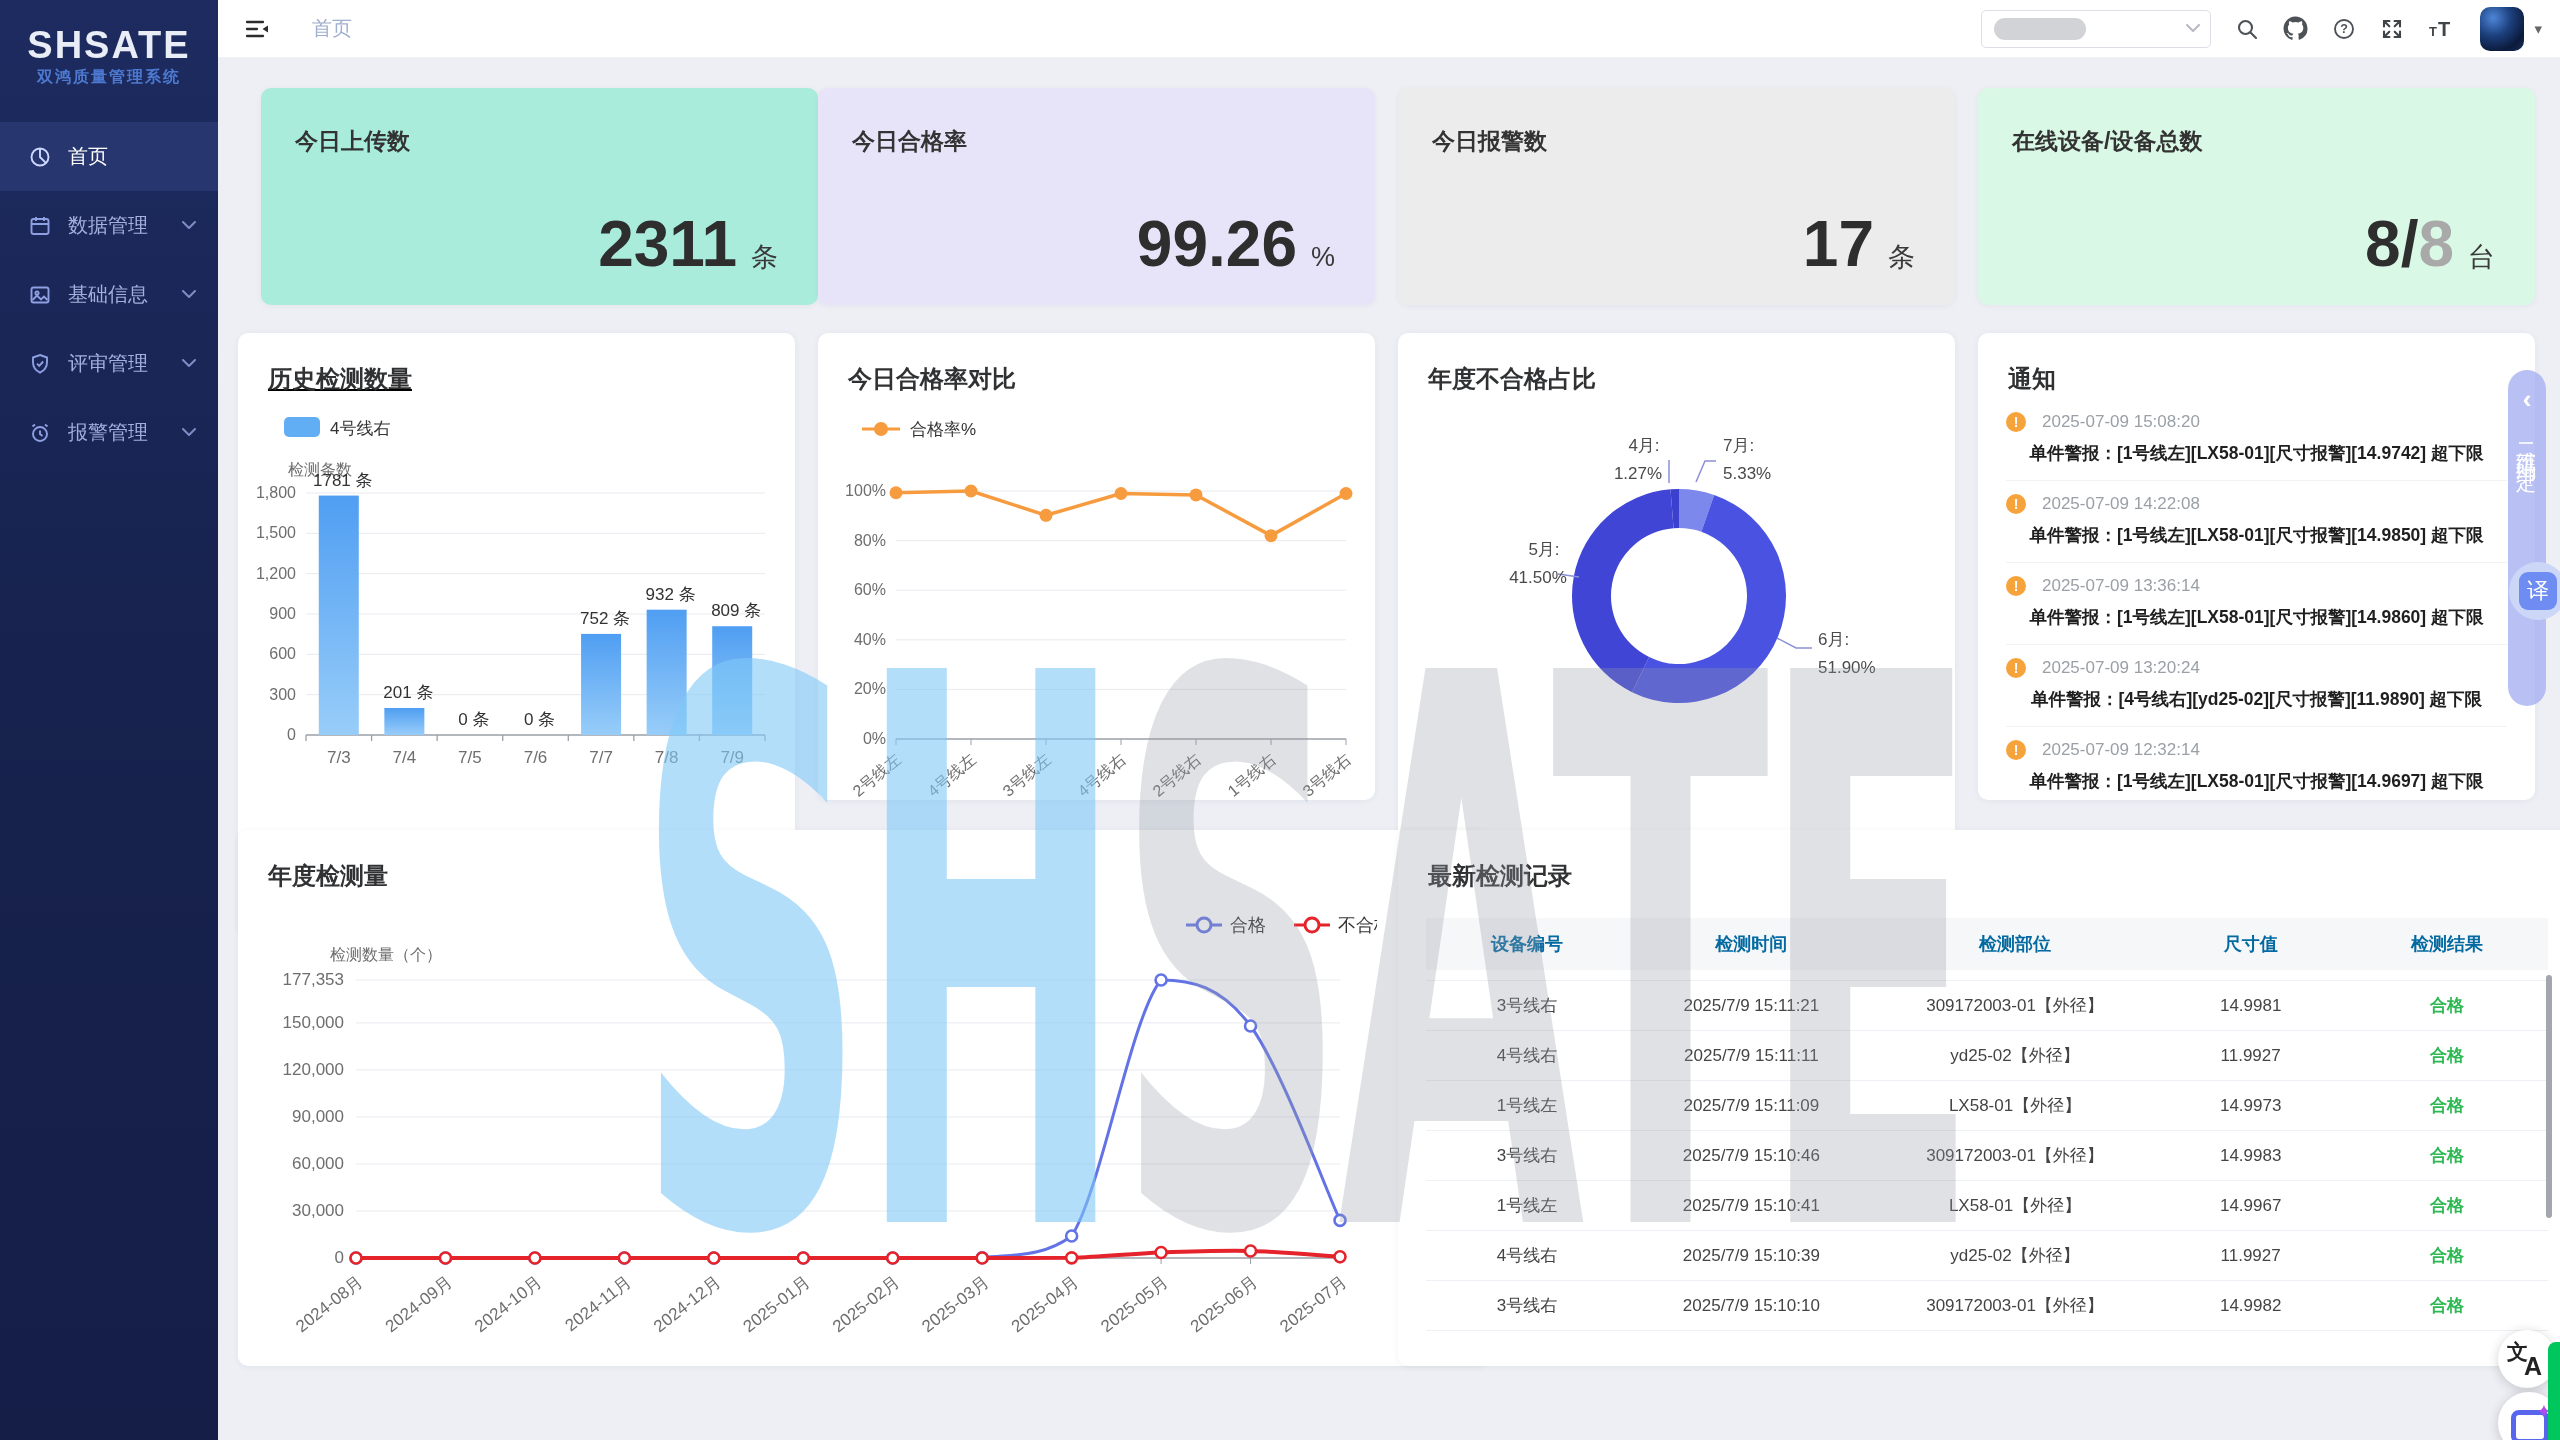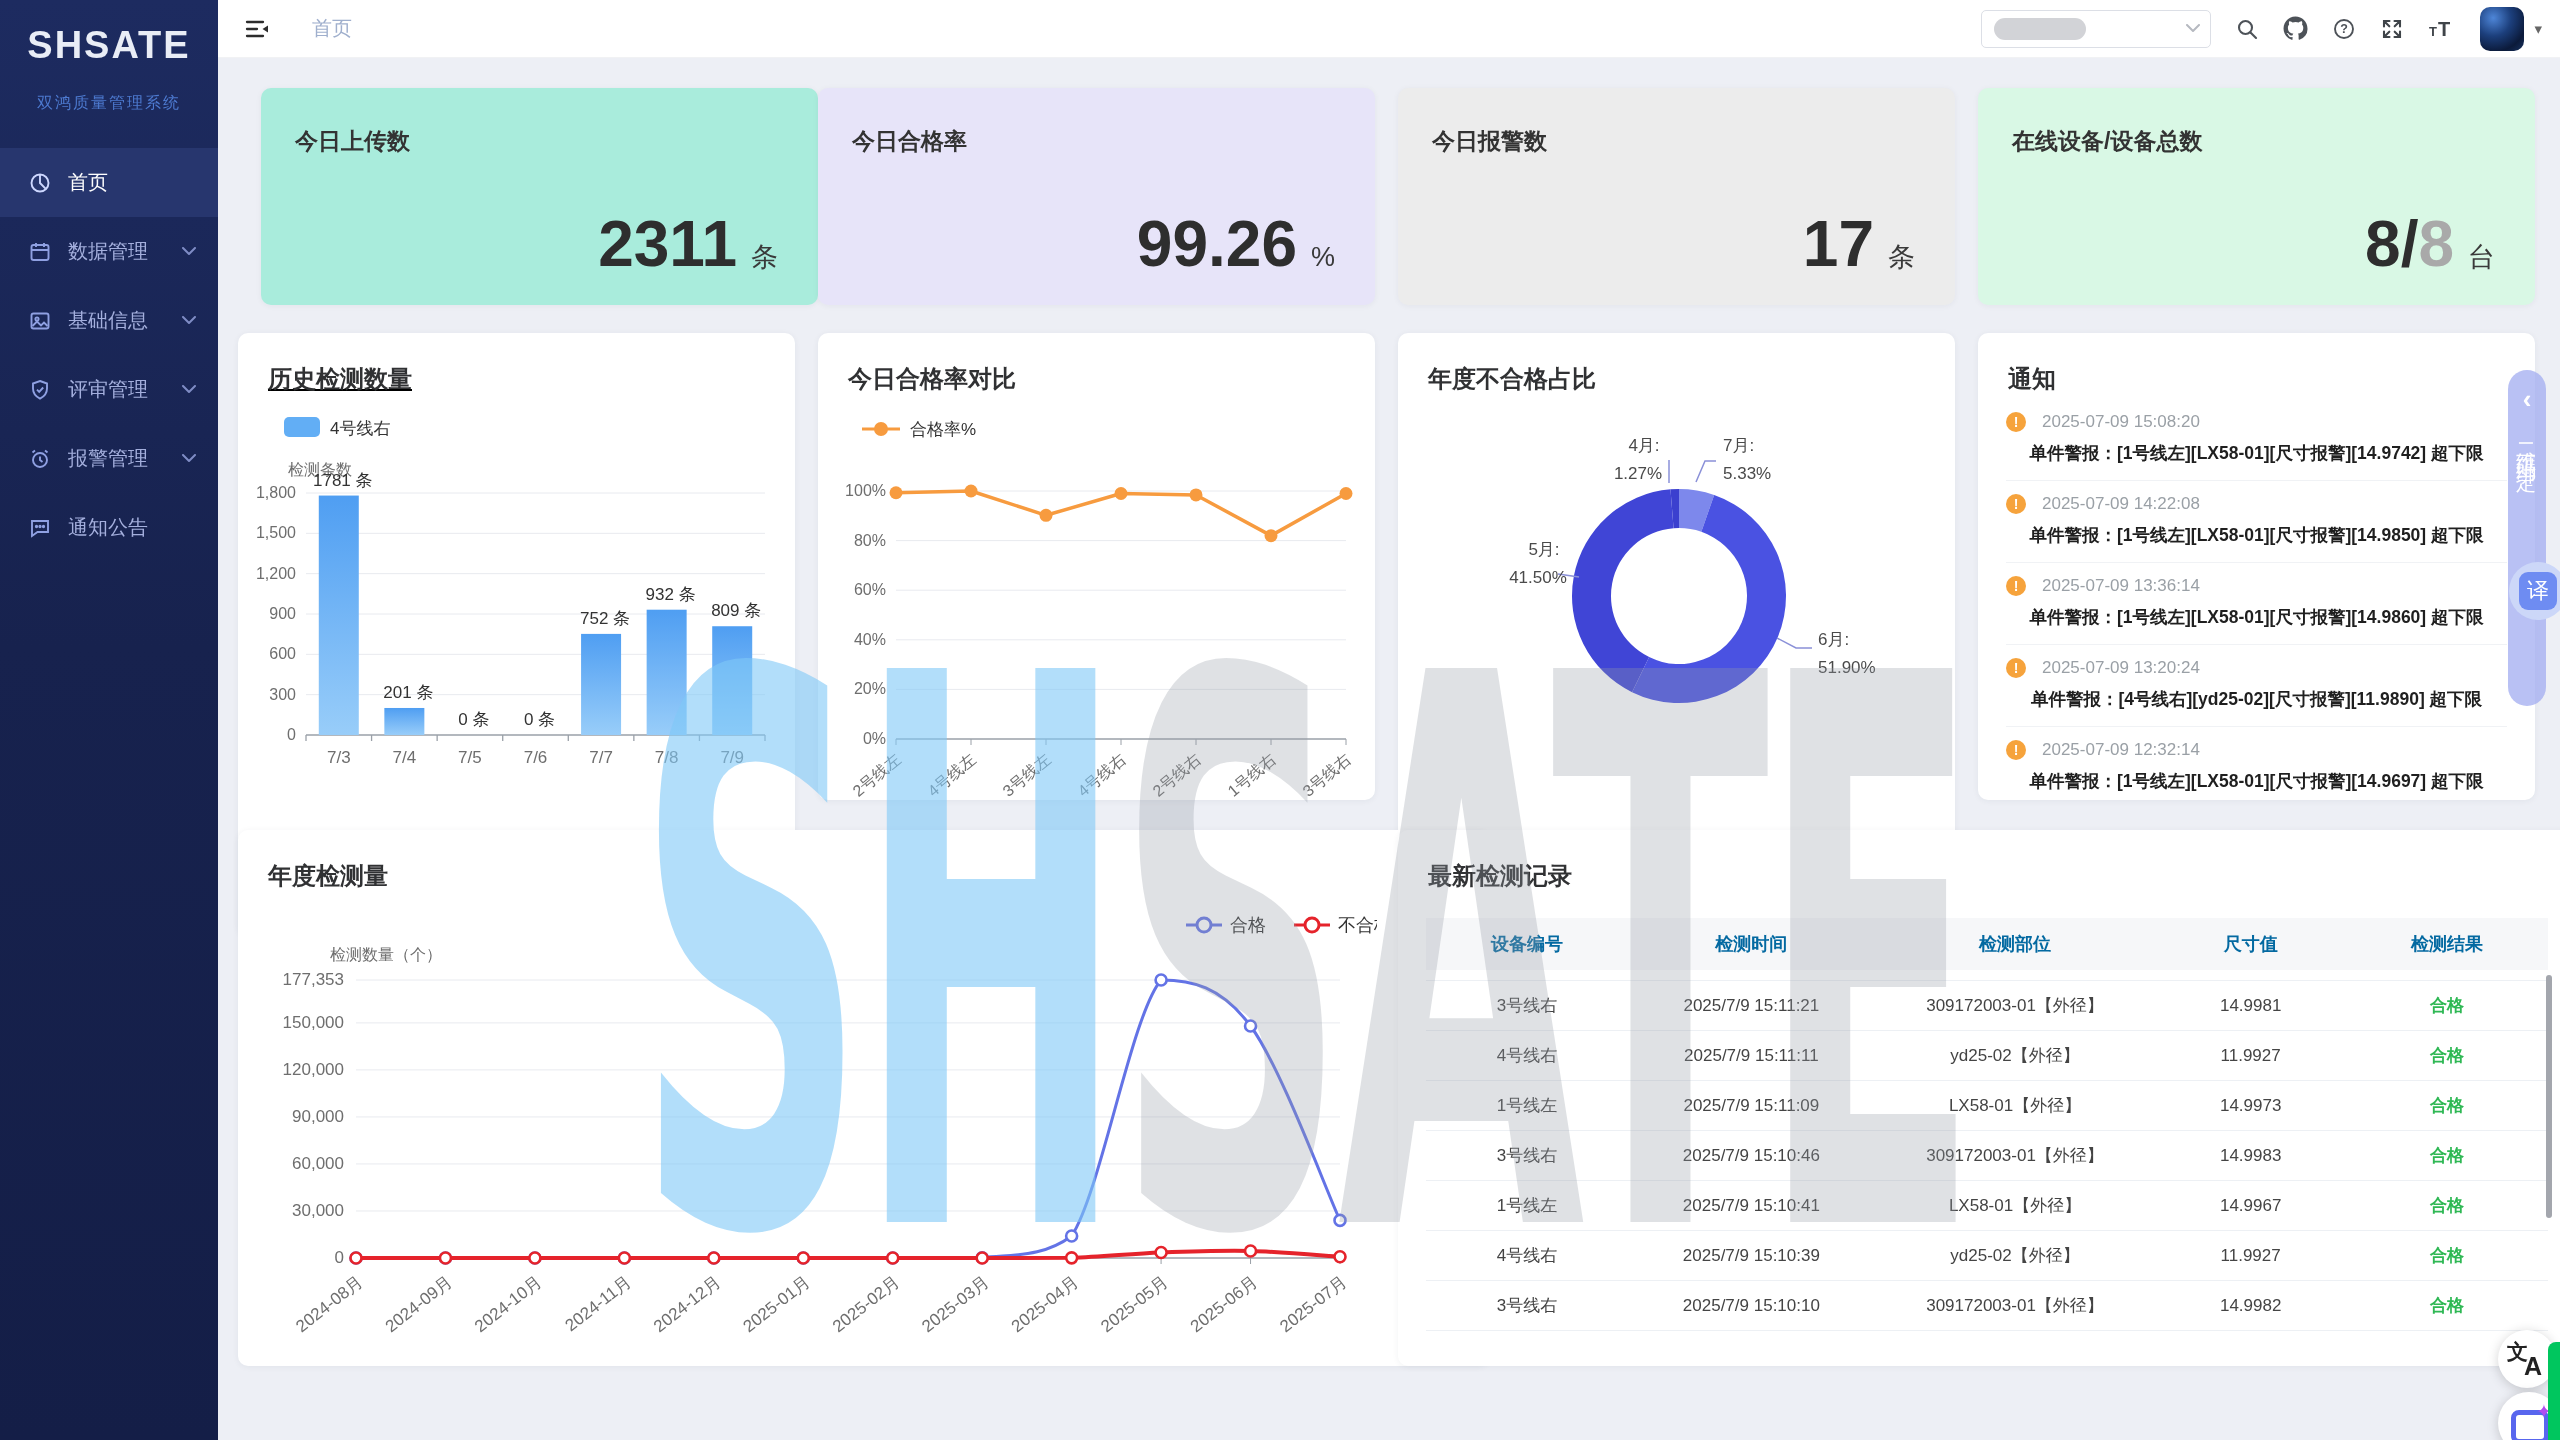--- a/index.html
+++ b/index.html
@@ -3,21 +3,21 @@
 <meta charset="utf-8">
 <style>
   html,body{margin:0;padding:0;background:#dfe2ea;}
   .app{position:relative;width:2560px;height:1440px;overflow:hidden;background:#edeff5;
        font-family:"Liberation Sans","DejaVu Sans",sans-serif;}
   
   .sidebar{position:absolute;left:0;top:0;width:218px;height:1440px;z-index:30;
            background:linear-gradient(180deg,#1d2b60 0%,#17224e 45%,#141e47 100%);}
   .logo-wrap{padding-top:24px;text-align:center;}
   .logo-main{font-size:38px;font-weight:800;letter-spacing:2px;color:#e9edf6;}
-  .logo-sub{margin-top:26px;font-size:16px;color:#4d7ad0;letter-spacing:2px;}
+  .logo-sub{margin-top:0;font-size:16px;color:#4d7ad0;letter-spacing:2px;font-weight:bold;}
   .menu{margin-top:34px;}
   .menu-item{position:relative;height:69px;display:flex;align-items:center;padding-left:28px;
              color:#a4afdd;font-size:20px;cursor:pointer;}
   .menu-item.active{background:#27366e;color:#ffffff;}
   .mi-icon{width:24px;height:24px;margin-right:16px;display:inline-flex;color:#8fa0e2;}
   .menu-item.active .mi-icon{color:#cdd7ff;}
   .mi-chev{position:absolute;right:22px;color:#7f8cc5;display:inline-flex;}
   
   .topbar{position:absolute;left:218px;top:0;right:0;height:57px;background:#fff;z-index:20;
           display:flex;align-items:center;border-bottom:1px solid #f1f2f4;}
@@ -158,31 +158,20 @@
               <circle cx="12" cy="13" r="7"></circle>
               <path d="M12 9.6V13l2.5 2M4.5 5.5L7 3.5M19.5 5.5L17 3.5"></path>
             </svg>
           </span>
           <span>报警管理</span>
           <span class="mi-chev">
             <svg width="14" height="9" viewBox="0 0 14 9" fill="none" stroke="currentColor" stroke-width="2" stroke-linecap="round" stroke-linejoin="round">
               <path d="M1 1l6 6 6-6"></path>
             </svg>
           </span>
-        </div>
-        <div class="menu-item">
-          <span class="mi-icon">
-            <svg width="24" height="24" viewBox="0 0 24 24" fill="none" stroke="currentColor" stroke-width="1.9">
-              <path d="M4 5h16v11H9.5L4 20z"></path>
-              <circle cx="8.5" cy="10.5" r="0.7" fill="currentColor"></circle>
-              <circle cx="12" cy="10.5" r="0.7" fill="currentColor"></circle>
-              <circle cx="15.5" cy="10.5" r="0.7" fill="currentColor"></circle>
-            </svg>
-          </span>
-          <span>通知公告</span>
         </div>
       </nav>
   </aside>
 
   <header class="topbar">
     <span class="hamburger" id="hamburger">
         <svg width="26" height="24" viewBox="0 0 26 24" fill="none">
           <path d="M3 5h16M3 12h10M3 19h16" stroke="#2c2c2c" stroke-width="2.3" stroke-linecap="round"></path>
           <path d="M24 8.5L18.5 12L24 15.5z" fill="#2c2c2c"></path>
         </svg>

